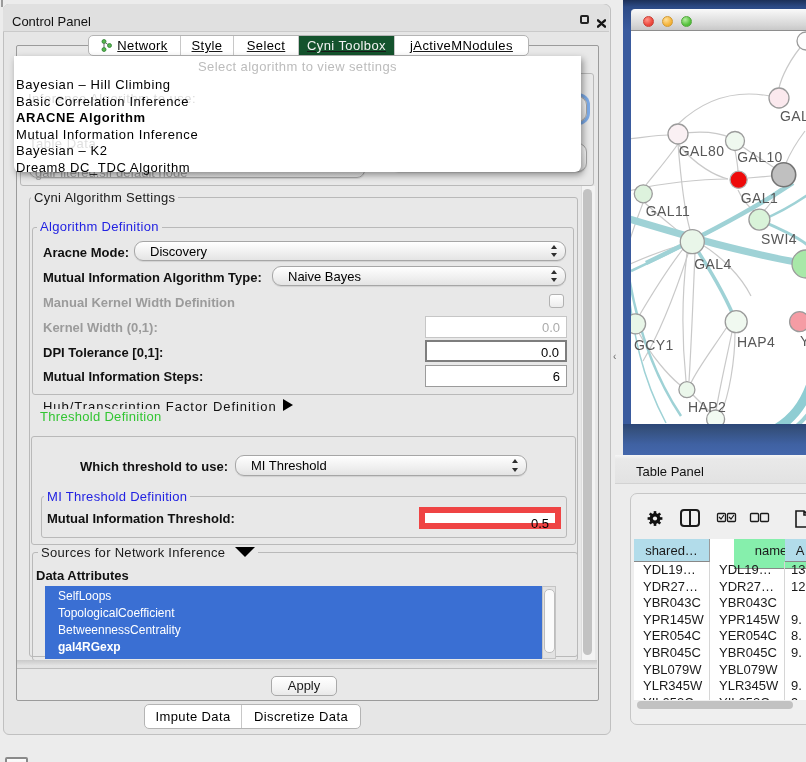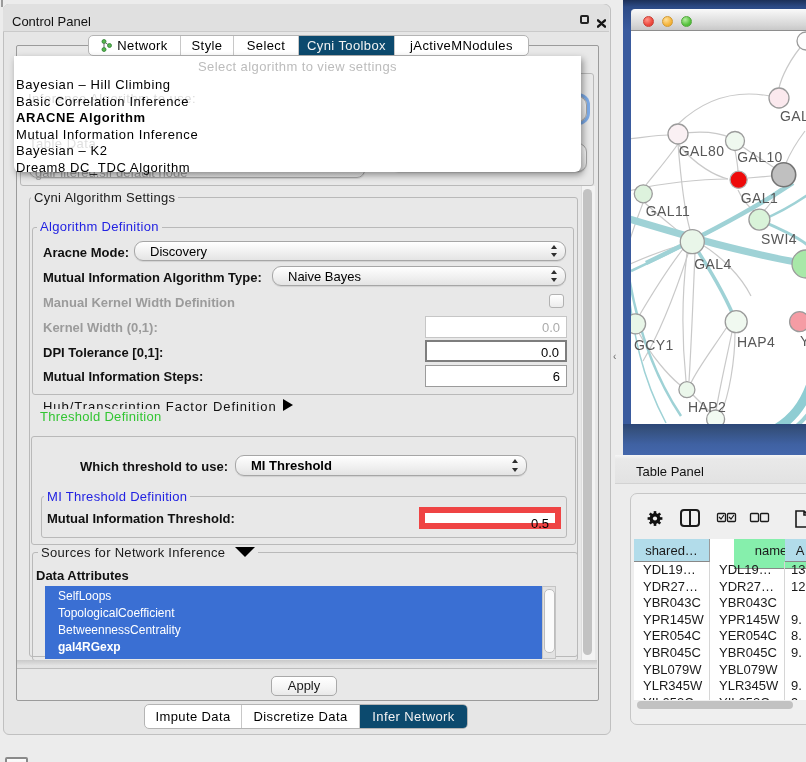--- a/index.html
+++ b/index.html
@@ -13,25 +13,25 @@
   #cptitle{left:3px;top:4px;width:606px;height:27px;background:#e0e0e0;
            border-bottom:1px solid #cacaca;border-radius:6px 6px 0 0;}
   #cptitle .t{position:absolute;left:9px;top:10px;font-size:13px;color:#111;}
   .float-ic{left:580px;top:15px;width:5px;height:5px;border:2px solid #222;border-radius:2px;}
   
   #content{left:16px;top:45px;width:583px;height:656px;border:1px solid #9b9b9b;
            border-radius:2px;background:#e8e8e8;box-sizing:border-box;}
   
   .tabbar{display:flex;align-items:center;background:#fff;border:1px solid #b4b4b4;
           border-radius:5px;overflow:hidden;height:21px;box-sizing:border-box;}
-  #toptabs{left:88px;top:35px;}
+  #toptabs{left:88px;top:35px;text-decoration:underline;}
   .tab{height:100%;display:flex;align-items:center;justify-content:center;color:#000;
        border-right:1px solid #c8c8c8;white-space:nowrap;letter-spacing:0.4px;box-sizing:border-box;}
   .tab:last-child{border-right:none;}
-  .tab.sel{background:#0c4a6e;color:#f3f3f3;}
+  .tab.sel{background:#14532d;color:#f3f3f3;}
   
   .group{position:absolute;border:1px solid #b9b9b9;border-radius:3px;box-sizing:border-box;}
   .gt{position:absolute;background:#e8e8e8;padding:0 3px;font-size:13px;white-space:nowrap;letter-spacing:0.3px;}
   
   .lbl{position:absolute;font-weight:bold;color:#111;white-space:nowrap;}
   .pln{position:absolute;color:#111;white-space:nowrap;}
   .dis{color:#9b9b9b;}
   .combo{position:absolute;border:1px solid #a6a6a6;border-radius:9px;box-sizing:border-box;
          background:linear-gradient(#ffffff,#f3f3f3 45%,#e4e4e4);box-shadow:0 1px 1px rgba(0,0,0,.10);}
   .combo .cx{position:absolute;left:15px;top:2px;font-size:13px;color:#000;white-space:nowrap;}
@@ -124,21 +124,21 @@
   <div class="lbl" style="left:43px;top:369px;">Mutual Information Steps:</div>
   <div class="tinput" style="left:425px;top:365px;width:142px;height:22px;border:1px solid #9b9b9b;color:#000;">6</div>
 
   <div class="pln" style="left:43px;top:399px;letter-spacing:0.95px;">Hub/Transcription Factor Definition</div>
   <div class="abs" style="left:283px;top:399px;width:0;height:0;border-top:6.5px solid transparent;border-bottom:6.5px solid transparent;border-left:10px solid #000;"></div>
 
   <div class="group" style="left:31px;top:436px;width:545px;height:109px;"></div>
   <div class="gt" style="left:37px;top:409px;color:#32c532;">Threshold Definition</div>
 
   <div class="lbl" style="left:80px;top:459px;">Which threshold to use:</div>
-  <div class="combo" style="left:235px;top:455px;width:292px;height:21px;font-weight:bold;">
+  <div class="combo" style="left:235px;top:455px;width:292px;height:21px;">
     <span class="cx">MI Threshold</span>
     <span class="arr"></span>
   </div>
 
   <div class="group" style="left:41px;top:496px;width:526px;height:42px;"></div>
   <div class="gt" style="left:44px;top:489px;color:#2222e2;">MI Threshold Definition</div>
 
   <div class="lbl" style="left:47px;top:511px;">Mutual Information Threshold:</div>
   <div class="tinput" style="left:419px;top:507px;width:142px;height:22px;border:6px solid #ef4444;color:#000;">0.5</div>
 
@@ -170,21 +170,20 @@
       <path d="M3 4.5 L3 8.5 M4.2 3.6 L6.8 5.4" stroke="#666" stroke-width="1" fill="none"></path>
     </svg>Network</div>
     <div class="tab" style="width:53px;">Style</div>
     <div class="tab" style="width:65px;">Select</div>
     <div class="tab sel" style="width:96px;">Cyni Toolbox</div>
     <div class="tab" style="width:133px;">jActiveMNodules</div>
   </div>
   <div class="abs tabbar" id="bottabs">
     <div class="tab" style="width:97px;">Impute Data</div>
     <div class="tab" style="width:118px;">Discretize Data</div>
-    <div class="tab sel" style="width:107px;">Infer Network</div>
   </div>
 
   <div class="abs" id="popup">
     <div class="hint">Select algorithm to view settings</div>
     <div style="position:absolute;left:14px;top:35px;color:#dcdcdc;letter-spacing:.5px;">Inference Algorithm to use:</div>
     <div style="position:absolute;left:15px;top:80px;color:#e0e0e0;letter-spacing:.5px;">Table Data</div>
     <div class="it" style="top:21px;">Bayesian – Hill Climbing</div>
     <div class="it" style="top:37.5px;">Basic Correlation Inference</div>
     <div class="it" style="top:54px;font-weight:bold;">ARACNE Algorithm</div>
     <div class="it" style="top:70.5px;">Mutual Information Inference</div>

